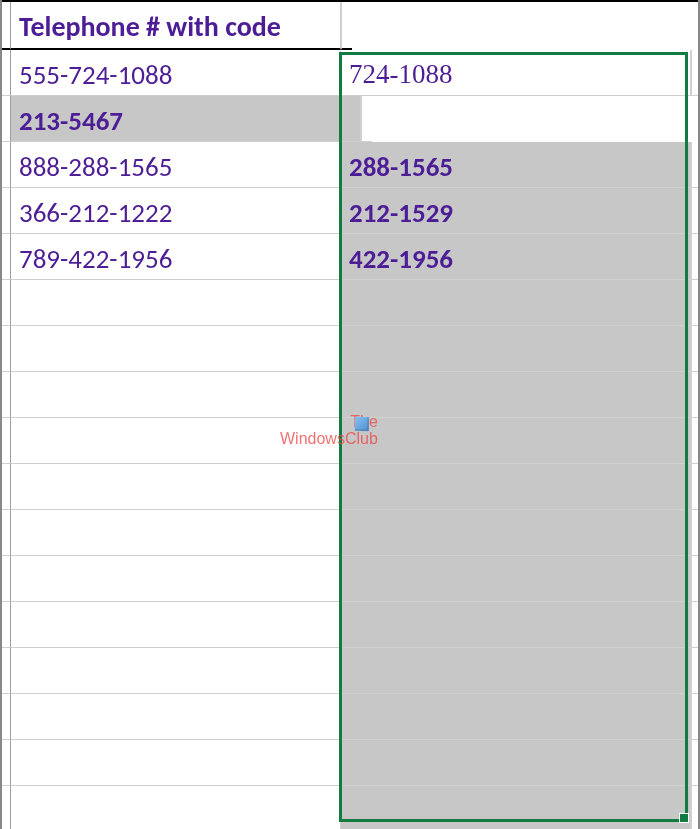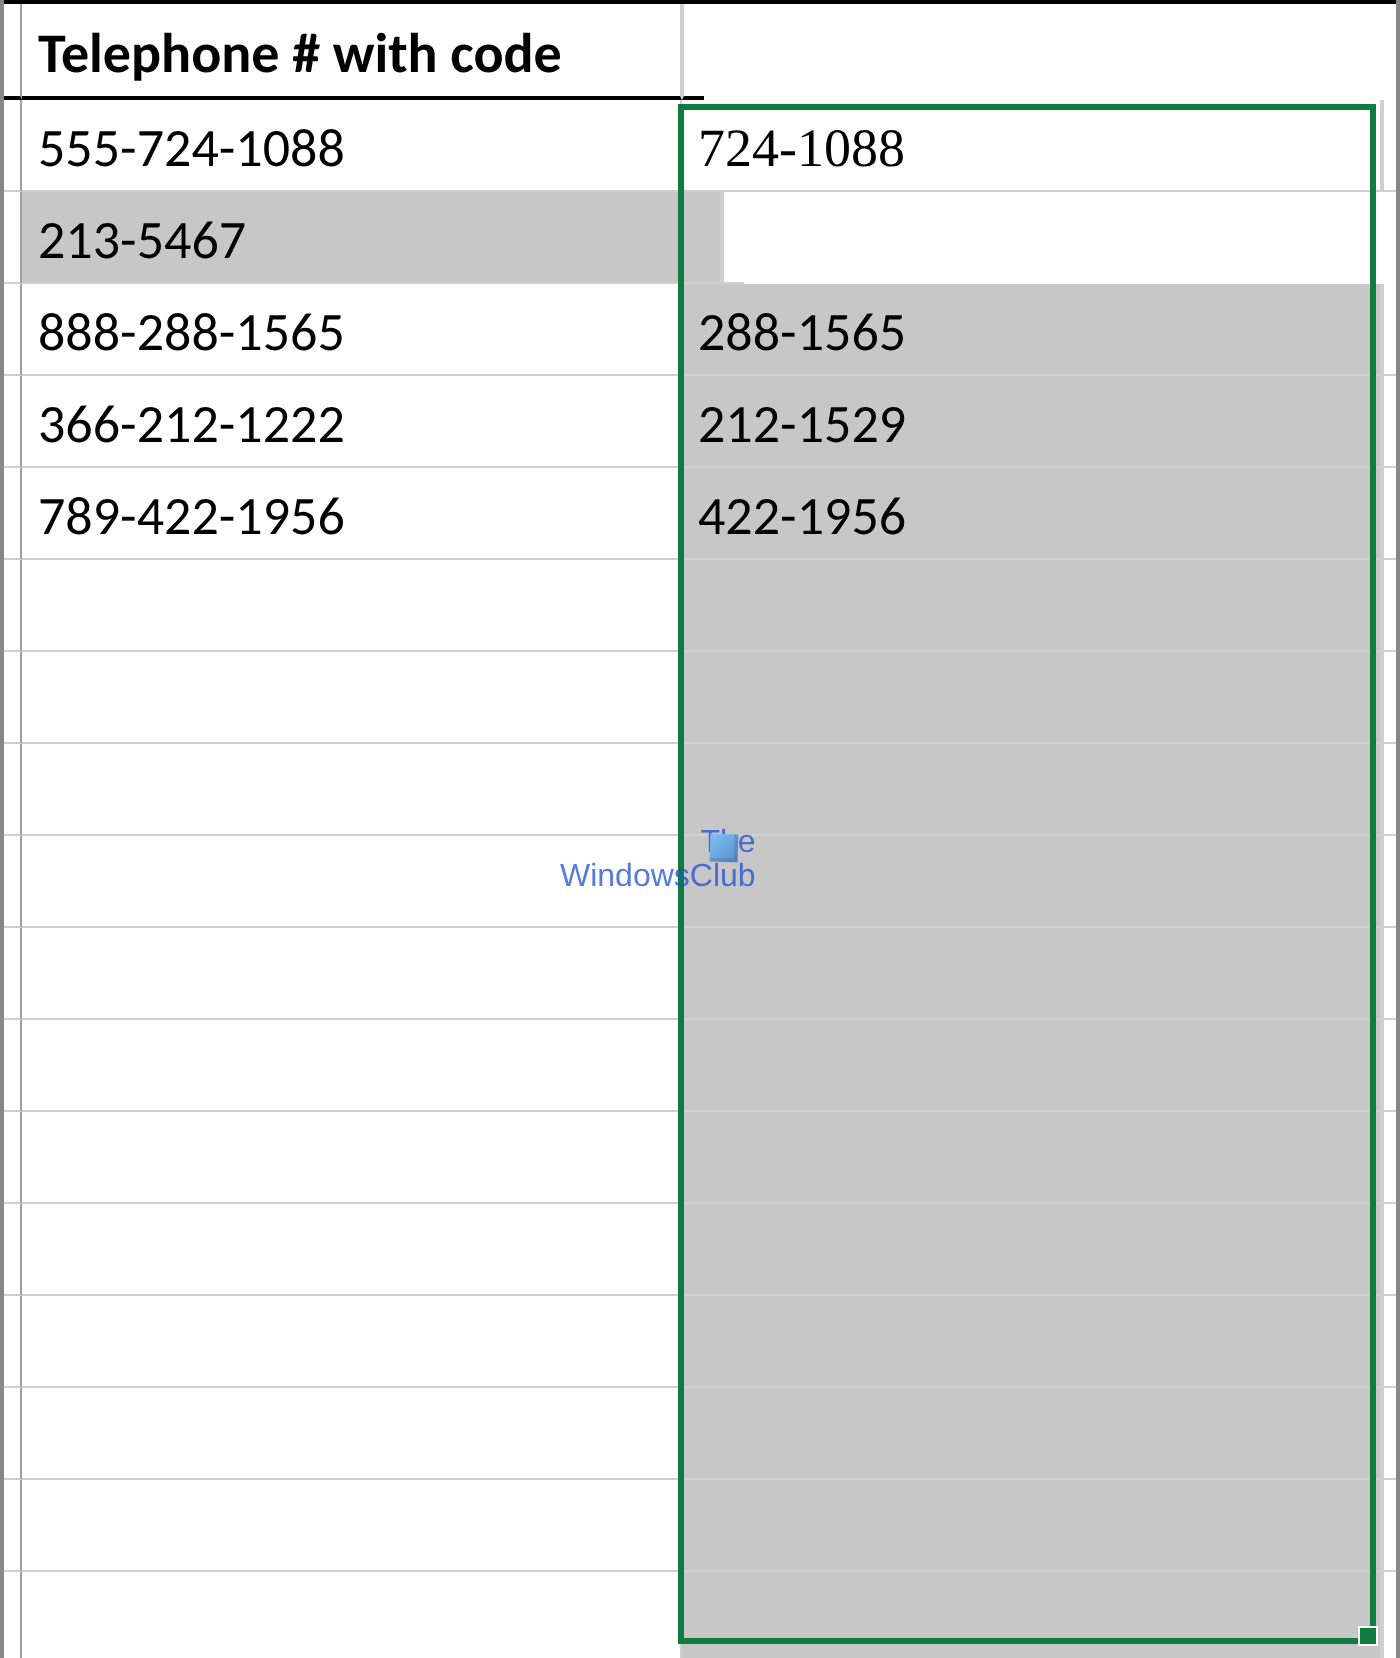--- a/index.html
+++ b/index.html
@@ -25,21 +25,21 @@
   }
   .row.header { height: 50px; }
   .cell {
     box-sizing: border-box;
     border-right: 1px solid #d0d0d0;
     border-bottom: 1px solid #d0d0d0;
     padding: 4px 8px 0 8px;
     display: flex;
     align-items: center;
     font-size: 27px;
-    color: #000000;
+    color: #4c1d95;
     background: #fff;
     position: relative;
   }
   .stub {
     width: 10px;
     flex: 0 0 10px;
     background: #fff;
     border-right: 1px solid #a0a0a0;
     border-bottom: 1px solid #d0d0d0;
     padding: 0;
@@ -66,20 +66,21 @@
     border-bottom: 2px solid #000;
   }
   .header .stub, .header .tail { border-bottom: 2px solid #000; }
 
   
   .colA { border-left: none; }
 
   
   .colB.sel {
     background: #c7c7c7;
+    font-weight: bold;
   }
   .colB.first-sel {
     background: #ffffff;
     font-family: Liberation Serif, serif;
   }
 
   
   .selection-outline {
     position: absolute;
     left: 339px;      
@@ -122,21 +123,21 @@
     z-index: 3;
   }
 
   
   .watermark {
     position: absolute;
     left: 280px;
     top: 413px;
     z-index: 10;
     pointer-events: none;
-    color: #1d4ed8;
+    color: #ef4444;
     font-family: "Segoe UI", Arial, sans-serif;
     font-size: 16px;
     line-height: 17px;
     opacity: 0.75;
     text-align: right;
   }
   .watermark .wm-icon {
     position: absolute;
     left: 75px;
     top: 4px;

